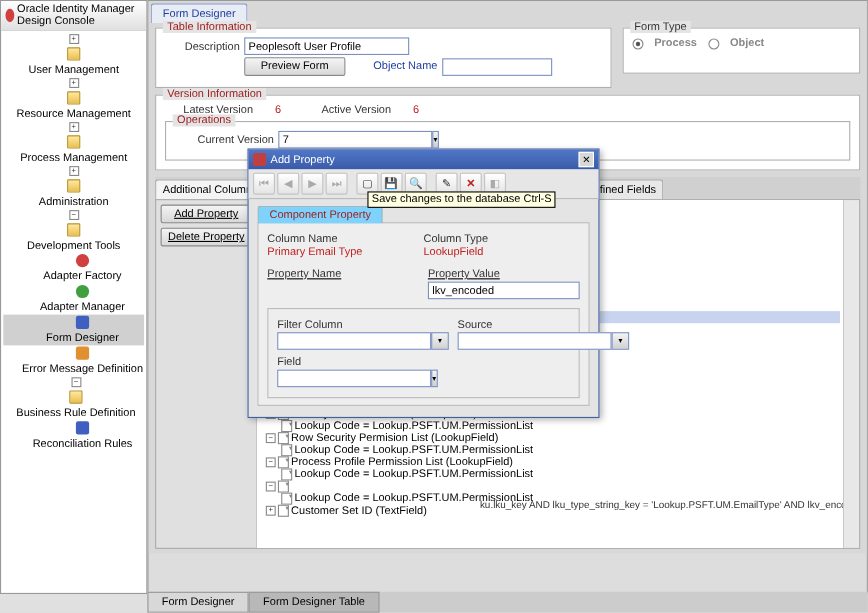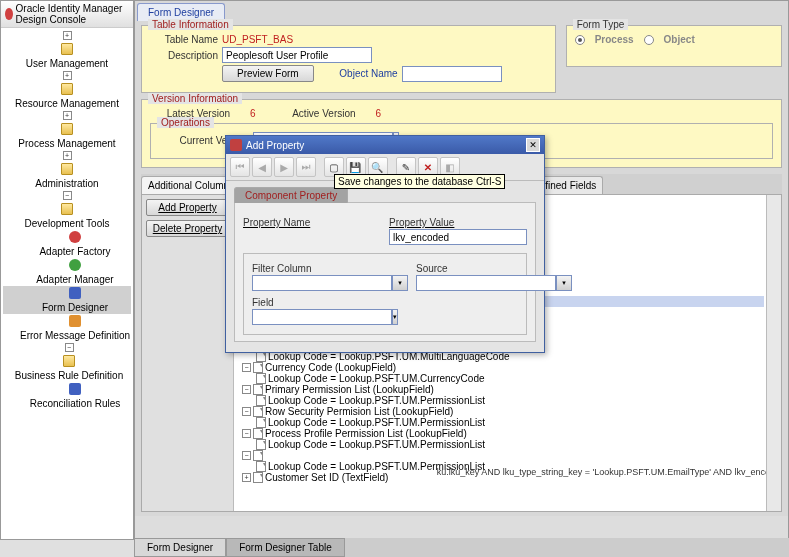--- a/index.html
+++ b/index.html
@@ -17,21 +17,21 @@
   .ticon.red { background: #d04040; border-radius: 50%; }
   .ticon.blue { background: #4060c0; border-radius: 2px; }
   .ticon.orange { background: #e09030; border-radius: 2px; }
   .ticon.green { background: #40a040; border-radius: 50%; }
   .tree-item.sel { background: #d0d0d0; }
 
   .right-panel { flex: 1; background: #ddd; position: relative; border: 1px solid #999; overflow: hidden; }
   .tab-top { background: #d8d8d8; padding: 2px 2px 0 2px; }
   .tab-btn { display: inline-block; padding: 3px 10px; border: 1px solid #8899cc; border-bottom: none; background: #e8ecf5; color: #2040a0; border-radius: 3px 3px 0 0; }
   .form-body { background: #d8d8d8; padding: 4px 6px; position: relative; }
-  .fieldset { border: 1px solid #b0b0b0; background: #fef9c3; padding: 6px 8px 8px 8px; margin-bottom: 6px; position: relative; }
+  .fieldset { border: 1px solid #b0b0b0; background: #ffffff; padding: 6px 8px 8px 8px; margin-bottom: 6px; position: relative; }
   .legend { position: absolute; top: -7px; left: 6px; background: #e4e4e4; padding: 0 4px; color: #a02020; font-size: 10px; }
   .row { display: flex; align-items: center; margin: 2px 0; gap: 4px; }
   .lbl { color: #333; min-width: 68px; text-align: right; }
   .val-red { color: #c02020; }
   .txtfield { background: #fff; border: 1px solid #7a90c0; height: 16px; padding: 1px 3px; }
   .btn { background: linear-gradient(#f4f4f4,#d8d8d8); border: 1px solid #888; padding: 2px 14px; border-radius: 2px; }
   .radio { width: 10px; height: 10px; border: 1px solid #888; border-radius: 50%; display: inline-block; background: #fff; position: relative; }
   .radio.checked::after { content:""; position:absolute; inset:2px; background:#555; border-radius:50%; }
   .subtabs { display: flex; gap: 1px; margin: 6px 0 0 0; background: #d0d0d0; padding-top:2px; }
   .subtab { padding: 3px 6px; border: 1px solid #aaa; border-bottom: none; background: #e8e8e8; border-radius: 3px 3px 0 0; white-space: nowrap; }
@@ -51,21 +51,21 @@
   .dialog { position: absolute; left: 225px; top: 135px; width: 320px; background: #e4e4e4; border: 1px solid #4060a0; box-shadow: 2px 2px 6px rgba(0,0,0,0.3); z-index: 50; }
   .dlg-title { background: linear-gradient(#5078c8,#3a5aa8); color: #fff; padding: 2px 4px; display: flex; align-items: center; justify-content: space-between; height: 18px; }
   .dlg-title-left { display:flex; align-items:center; gap:4px; }
   .dlg-close { width: 14px; height: 14px; background: #d8d8d8; border:1px solid #fff; display:inline-flex; align-items:center; justify-content:center; font-size:9px; color:#000; }
   .dlg-toolbar { background: #e6e6e6; padding: 3px 4px; display: flex; gap: 2px; border-bottom: 1px solid #bbb; position: relative; }
   .tb-btn { width: 20px; height: 20px; border: 1px solid #c4c4c4; background: linear-gradient(#fff,#e4e4e4); display:inline-flex; align-items:center; justify-content:center; font-size:10px; color:#333; border-radius:2px; }
   .tb-btn.dis { color:#aaa; }
   .tb-btn.red { color:#c02020; font-weight:bold; }
   .tooltip { position:absolute; top:20px; left:108px; background:#ffffe1; border:1px solid #000; padding:1px 3px; font-size:10px; white-space:nowrap; z-index:60; }
   .dlg-body { padding: 6px 8px 10px 8px; }
-  .dlg-subtab { display:inline-block; padding:2px 10px; border:1px solid #aaa; border-bottom:none; background:#a3a3a3; border-radius:3px 3px 0 0; margin-bottom:-1px; color:#a02020; }
+  .dlg-subtab { display:inline-block; padding:2px 10px; border:1px solid #aaa; border-bottom:none; background:#7dd3fc; border-radius:3px 3px 0 0; margin-bottom:-1px; color:#a02020; }
   .dlg-section { border:1px solid #bbb; background:#eee; padding:6px 8px; }
   .dlg-row { display:flex; margin: 3px 0; }
   .dlg-col { flex:1; }
   .dlg-lbl { color:#333; font-size:10px; display:block; margin-bottom:1px; }
   .dlg-lbl.red { color:#c02020; }
   .combo { display:flex; }
   .combo .txtfield { flex:1; }
   .combo .cbtn { width:16px; height:16px; border:1px solid #7a90c0; background:linear-gradient(#f4f4f4,#d0d0d0); display:inline-flex; align-items:center; justify-content:center; font-size:7px; }
   .dlg-section.inner { margin-top:8px; }
 
@@ -140,24 +140,20 @@
 
   <div class="right-panel">
     <div class="tab-top">
       <span class="tab-btn">Form Designer</span>
     </div>
     <div class="form-body">
 
       <div style="display:flex; gap:10px;">
         <div class="fieldset" style="flex:1.4;">
           <div class="legend">Table Information</div>
-          <div class="row">
-            <span class="lbl">Table Name</span>
-            <span class="val-red">UD_PSFT_BAS</span>
-          </div>
           <div class="row">
             <span class="lbl">Description</span>
             <input class="txtfield" style="width: 150px;" value="Peoplesoft User Profile">
           </div>
           <div class="row">
             <span class="lbl"></span>
             <button class="btn">Preview Form</button>
             <span class="lbl" style="color:#2040a0;min-width:80px;">Object Name</span>
             <input class="txtfield" style="width: 100px;" value="">
           </div>
@@ -351,20 +347,30 @@
     <span class="tb-btn">🔍</span>
     <span style="width:4px;"></span>
     <span class="tb-btn">✎</span>
     <span class="tb-btn red">✕</span>
     <span class="tb-btn dis">◧</span>
     <div class="tooltip">Save changes to the database    Ctrl-S</div>
   </div>
   <div class="dlg-body">
     <span class="dlg-subtab">Component Property</span>
     <div class="dlg-section">
+      <div class="dlg-row">
+        <div class="dlg-col">
+          <span class="dlg-lbl">Column Name</span>
+          <span class="dlg-lbl red">Primary Email Type</span>
+        </div>
+        <div class="dlg-col">
+          <span class="dlg-lbl">Column Type</span>
+          <span class="dlg-lbl red">LookupField</span>
+        </div>
+      </div>
       <div class="dlg-row" style="margin-top:8px;text-decoration:underline;">
         <div class="dlg-col" style="padding-right:8px;">
           <span class="dlg-lbl">Property Name</span>
         </div>
         <div class="dlg-col">
           <span class="dlg-lbl">Property Value</span>
           <input class="txtfield" style="width: 100%;" value="lkv_encoded">
         </div>
       </div>
 

